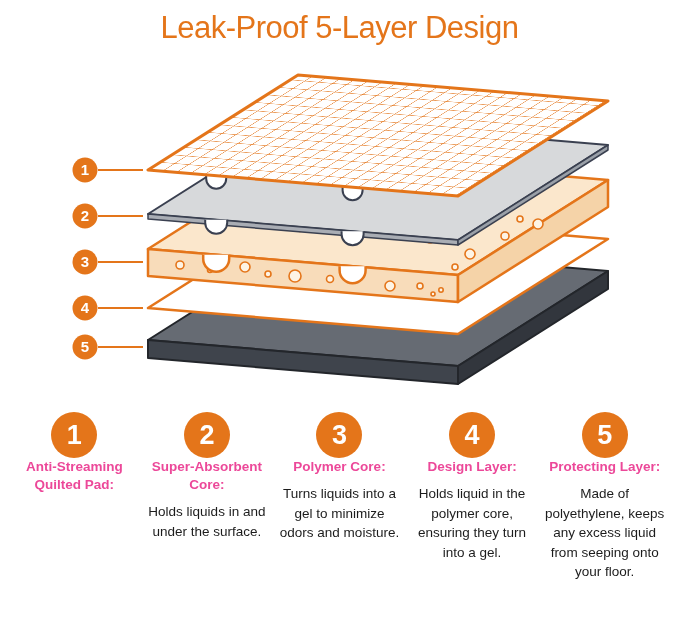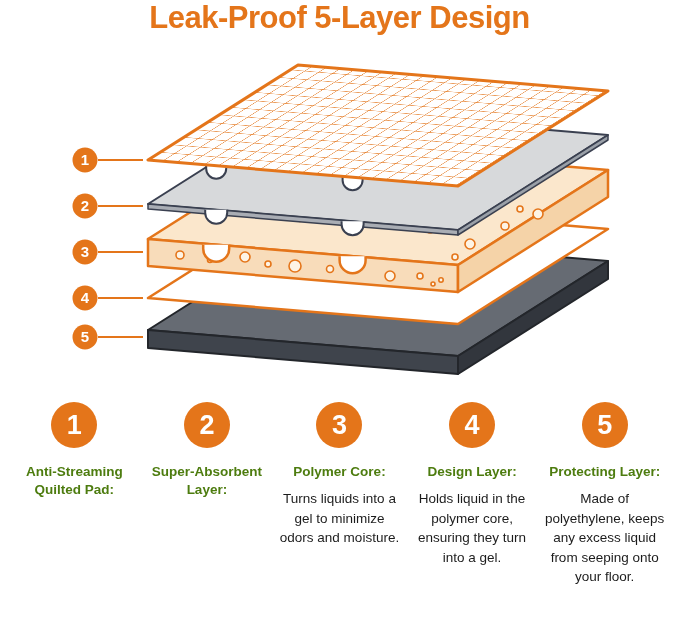--- a/index.html
+++ b/index.html
@@ -9,39 +9,39 @@
     --base-top:#666B73; --base-front:#3F444C; --base-side:#32363D;
     --outline:#3A4050;
   }
   *{box-sizing:border-box;}
   html,body{margin:0;padding:0;}
   body{
     width:679px;height:633px;background:#ffffff;
     font-family:"Liberation Sans",sans-serif;color:#111;overflow:hidden;
   }
   .title{
-    text-align:center;
-    font-size:31px;font-weight:bold;color:var(--accent);
+    padding-top:10px;text-align:center;
+    font-size:31px;font-weight:normal;color:var(--accent);
     letter-spacing:-0.5px;
   }
   .diagram-wrap{width:679px;height:348px;margin-top:2px;}
   .legend{
     display:flex;align-items:flex-start;
     padding:0 8px;margin-top:16px;
   }
   .legend-item{flex:1;text-align:center;padding:0 5px;}
   .big-num{
     width:46px;height:46px;border-radius:50%;
     background:var(--accent);color:#fff;
     font-size:27px;font-weight:bold;
     display:flex;align-items:center;justify-content:center;
     margin:0 auto;
   }
   .legend-heading{
-    margin-top:15px;font-weight:bold;font-size:13.5px;line-height:1.35;color:#4d7c0f;
+    font-weight:bold;font-size:13.5px;line-height:1.35;color:#ec4899;
   }
   .legend-desc{
     margin-top:8px;font-size:13.5px;line-height:1.45;color:#1c1c1c;
   }
   .callout-num{font-size:15px;font-weight:bold;fill:#ffffff;}
   text{font-family:"Liberation Sans",sans-serif;}
 </style>
 </head>
 <body>
 
@@ -156,21 +156,22 @@
 </svg>
 </div>
 
 <div class="legend">
   <div class="legend-item">
     <div class="big-num">1</div>
     <div class="legend-heading">Anti-Streaming Quilted Pad:</div>
   </div>
   <div class="legend-item">
     <div class="big-num">2</div>
-    <div class="legend-heading">Super-Absorbent Layer:</div>
+    <div class="legend-heading">Super-Absorbent Core:</div>
+    <div class="legend-desc">Holds liquids in and under the surface.</div>
   </div>
   <div class="legend-item">
     <div class="big-num">3</div>
     <div class="legend-heading">Polymer Core:</div>
     <div class="legend-desc">Turns liquids into a gel to minimize odors and moisture.</div>
   </div>
   <div class="legend-item">
     <div class="big-num">4</div>
     <div class="legend-heading">Design Layer:</div>
     <div class="legend-desc">Holds liquid in the polymer core, ensuring they turn into a gel.</div>

